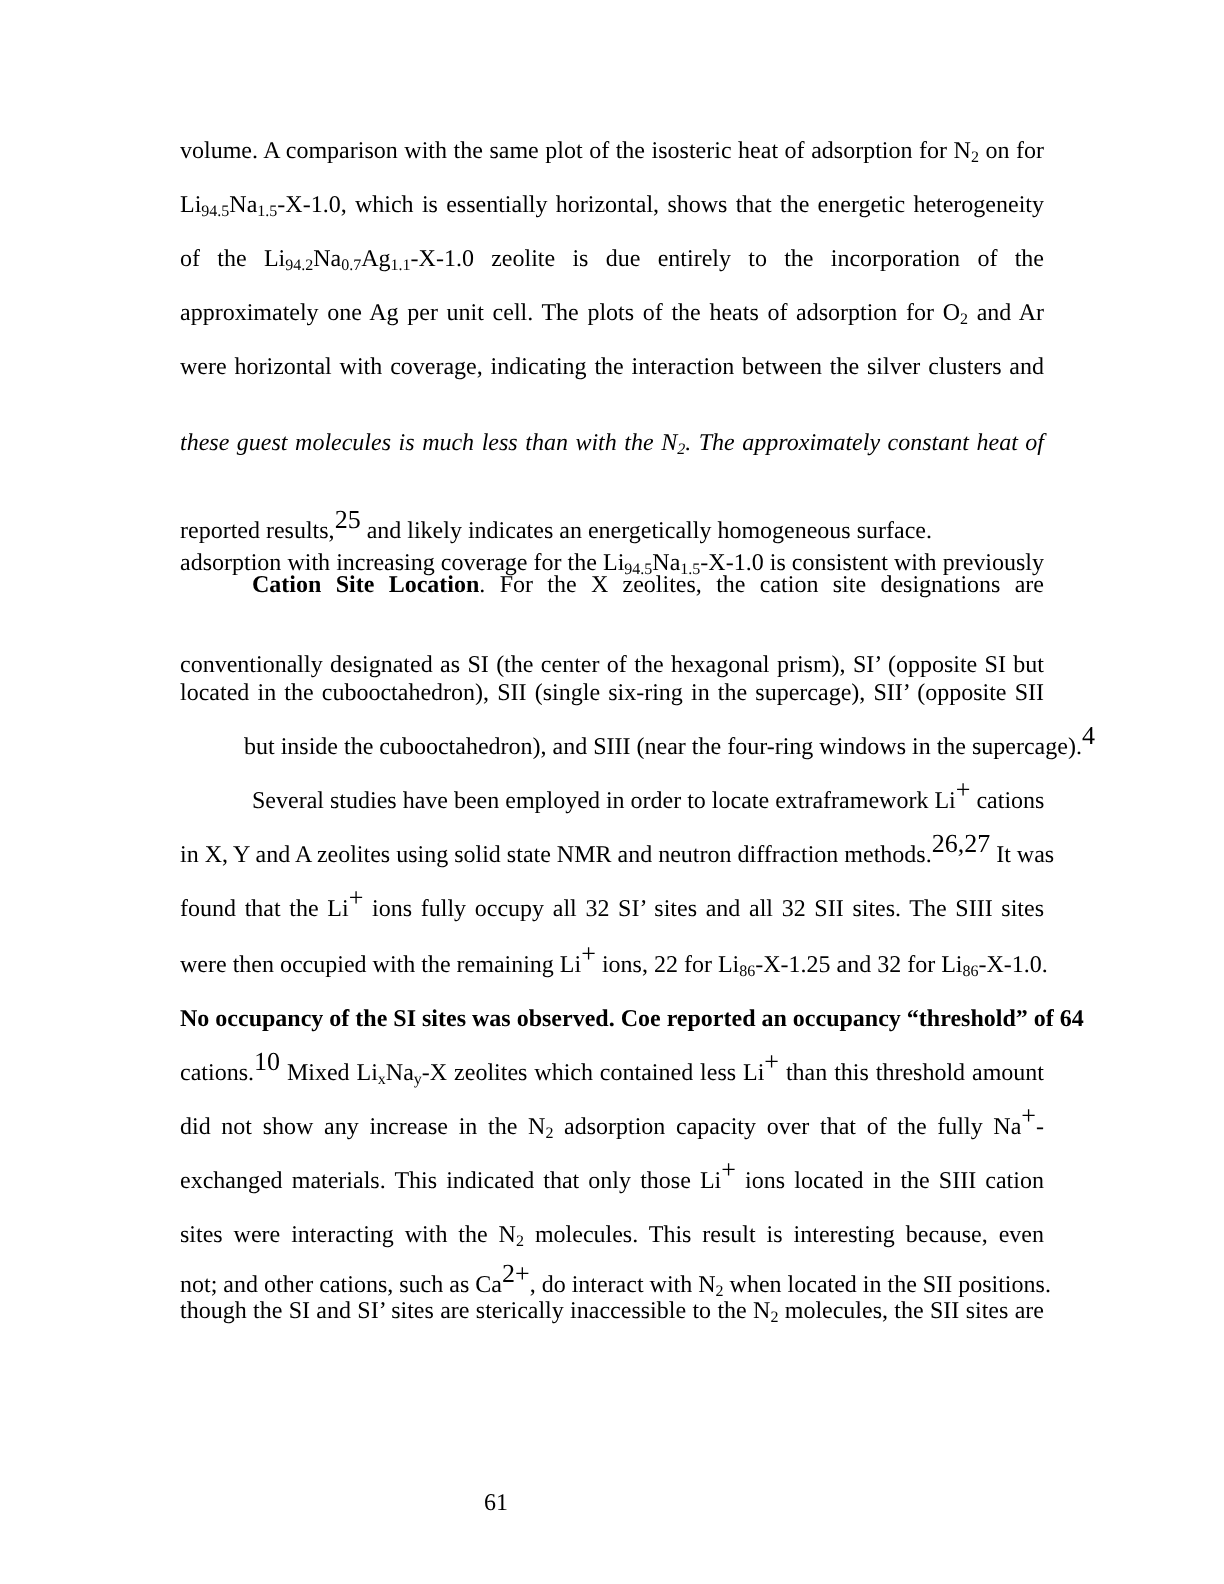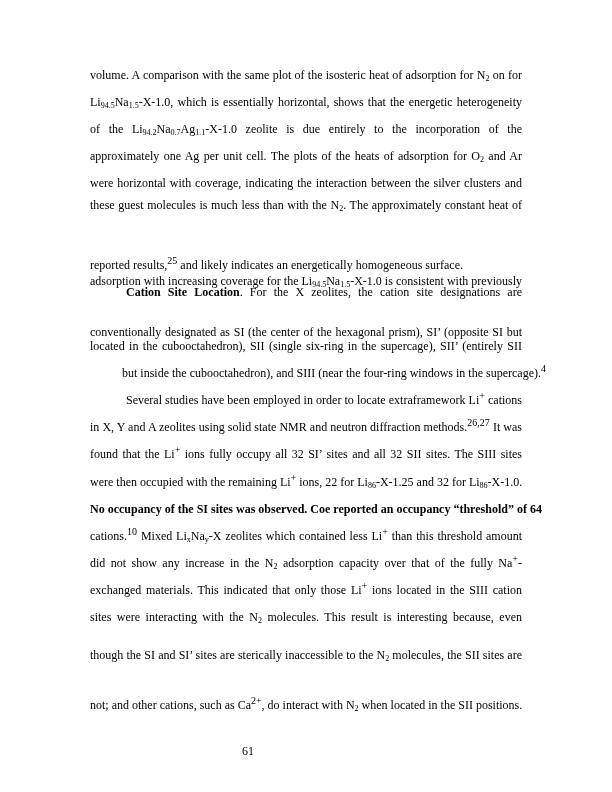--- a/index.html
+++ b/index.html
@@ -4,48 +4,48 @@
 <style>
   html, body { margin: 0; padding: 0; background: #ffffff; }
   body { width: 612px; height: 792px; position: relative; overflow: hidden;
          font-family: "Liberation Serif", serif; color: #000; }
   .page { position: absolute; left: 0; top: 0; width: 612px; height: 792px; }
   .line { position: absolute; left: 90px; width: 432px; font-size: 12px; line-height: 14px;
           white-space: nowrap; }
   .just { text-align: justify; text-align-last: justify; }
   .indent { left: 126px; width: 396px; }
   sub { font-size: 8px; vertical-align: -2px; line-height: 0; }
-  sup { font-size: 10px; vertical-align: 5px; line-height: 0; }
+  sup { font-size: 13px; vertical-align: 5px; line-height: 0; }
   b { font-weight: bold; }
   .pagenum { position: absolute; top: 744px; left: 0; width: 496px; text-align: center;
              font-size: 12px; }
 </style>
 </head>
 <body>
 
 <div class="page">
   <div id="body-text">
       <div class="line just" style="top: 68px;">volume.  A comparison with the same plot of the isosteric heat of adsorption for N<sub>2</sub> on for</div>
       <div class="line just" style="top: 95.1px;">Li<sub>94.5</sub>Na<sub>1.5</sub>-X-1.0, which is essentially horizontal, shows that the energetic heterogeneity</div>
       <div class="line just" style="top: 122.2px;">of the Li<sub>94.2</sub>Na<sub>0.7</sub>Ag<sub>1.1</sub>-X-1.0 zeolite is due entirely to the incorporation of the</div>
       <div class="line just" style="top: 149.3px;">approximately one Ag per unit cell.  The plots of the heats of adsorption for O<sub>2</sub> and Ar</div>
       <div class="line just" style="top: 176.4px;">were horizontal with coverage, indicating the interaction between the silver clusters and</div>
-      <div class="line just" style="top: 198px;">these guest molecules is much less than with the N<sub>2</sub>.  The approximately constant heat of</div>
+      <div class="line just" style="top: 214px; font-style: italic;">these guest molecules is much less than with the N<sub>2</sub>.  The approximately constant heat of</div>
       <div class="line just" style="top: 239px; margin-top: 35px;">adsorption with increasing coverage for the Li<sub>94.5</sub>Na<sub>1.5</sub>-X-1.0 is consistent with previously</div>
       <div class="line" style="top: 257.7px;">reported results,<sup>25</sup> and likely indicates an energetically homogeneous surface.</div>
       <div class="line just indent" style="top: 284.8px;"><b>Cation Site Location</b>.  For the X zeolites, the cation site designations are</div>
       <div class="line just" style="top: 325px;">conventionally designated as SI (the center of the hexagonal prism), SI’ (opposite SI but</div>
-      <div class="line just" style="top: 339px;">located in the cubooctahedron), SII (single six-ring in the supercage), SII’ (entirely SII</div>
+      <div class="line just" style="top: 339px;">located in the cubooctahedron), SII (single six-ring in the supercage), SII’ (opposite SII</div>
       <div class="line" style="top: 366.1px; padding-left: 32px;">but inside the cubooctahedron), and SIII (near the four-ring windows in the supercage).<sup>4</sup></div>
       <div class="line just indent" style="top: 393.2px;">Several studies have been employed in order to locate extraframework Li<sup>+</sup> cations</div>
       <div class="line just" style="top: 420.3px;">in X, Y and A zeolites using solid state NMR and neutron diffraction methods.<sup>26,27</sup>  It was</div>
       <div class="line just" style="top: 447.4px;">found that the Li<sup>+</sup> ions fully occupy all 32 SI’ sites and all 32 SII sites.  The SIII sites</div>
       <div class="line just" style="top: 474.5px;">were then occupied with the remaining Li<sup>+</sup> ions, 22 for Li<sub>86</sub>-X-1.25 and 32 for Li<sub>86</sub>-X-1.0.</div>
       <div class="line just" style="top: 501.6px; font-weight: bold;">No occupancy of the SI sites was observed.  Coe reported an occupancy “threshold” of 64</div>
       <div class="line just" style="top: 528.7px;">cations.<sup>10</sup>  Mixed Li<sub>x</sub>Na<sub>y</sub>-X zeolites which contained less Li<sup>+</sup> than this threshold amount</div>
       <div class="line just" style="top: 555.8px;">did not show any increase in the N<sub>2</sub> adsorption capacity over that of the fully Na<sup>+</sup>-</div>
       <div class="line just" style="top: 582.9px;">exchanged materials.  This indicated that only those Li<sup>+</sup> ions located in the SIII cation</div>
       <div class="line just" style="top: 610px;">sites were interacting with the N<sub>2</sub> molecules.  This result is interesting because, even</div>
       <div class="line just" style="top: 637.1px; margin-top: 11px;">though the SI and SI’ sites are sterically inaccessible to the N<sub>2</sub> molecules, the SII sites are</div>
-      <div class="line" style="top: 698px;">not; and other cations, such as Ca<sup>2+</sup>, do interact with N<sub>2</sub> when located in the SII positions.</div>
+      <div class="line" style="top: 635px;">not; and other cations, such as Ca<sup>2+</sup>, do interact with N<sub>2</sub> when located in the SII positions.</div>
     </div>
   <div class="pagenum">61</div>
 </div>
 
 </body></html>

